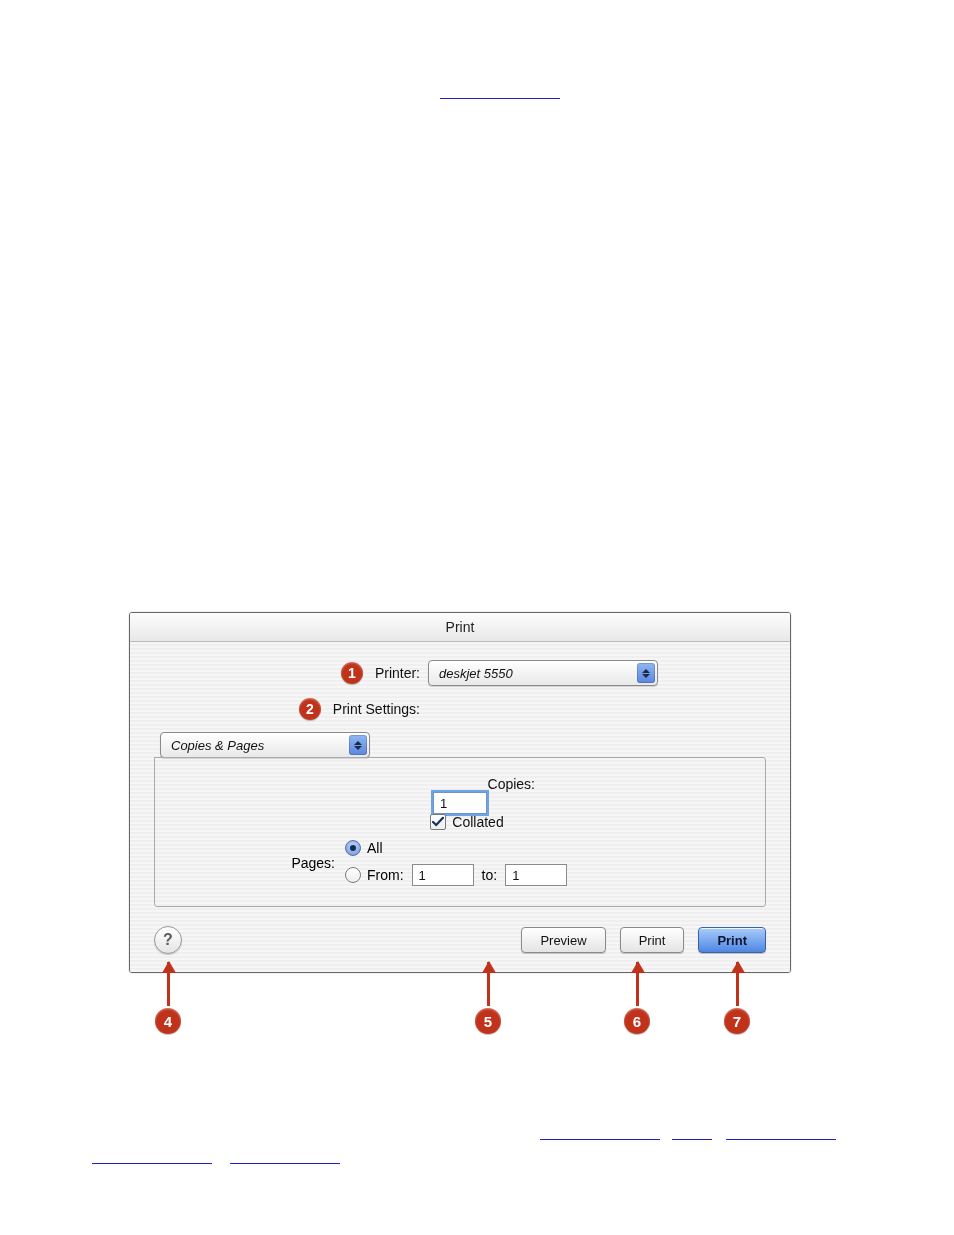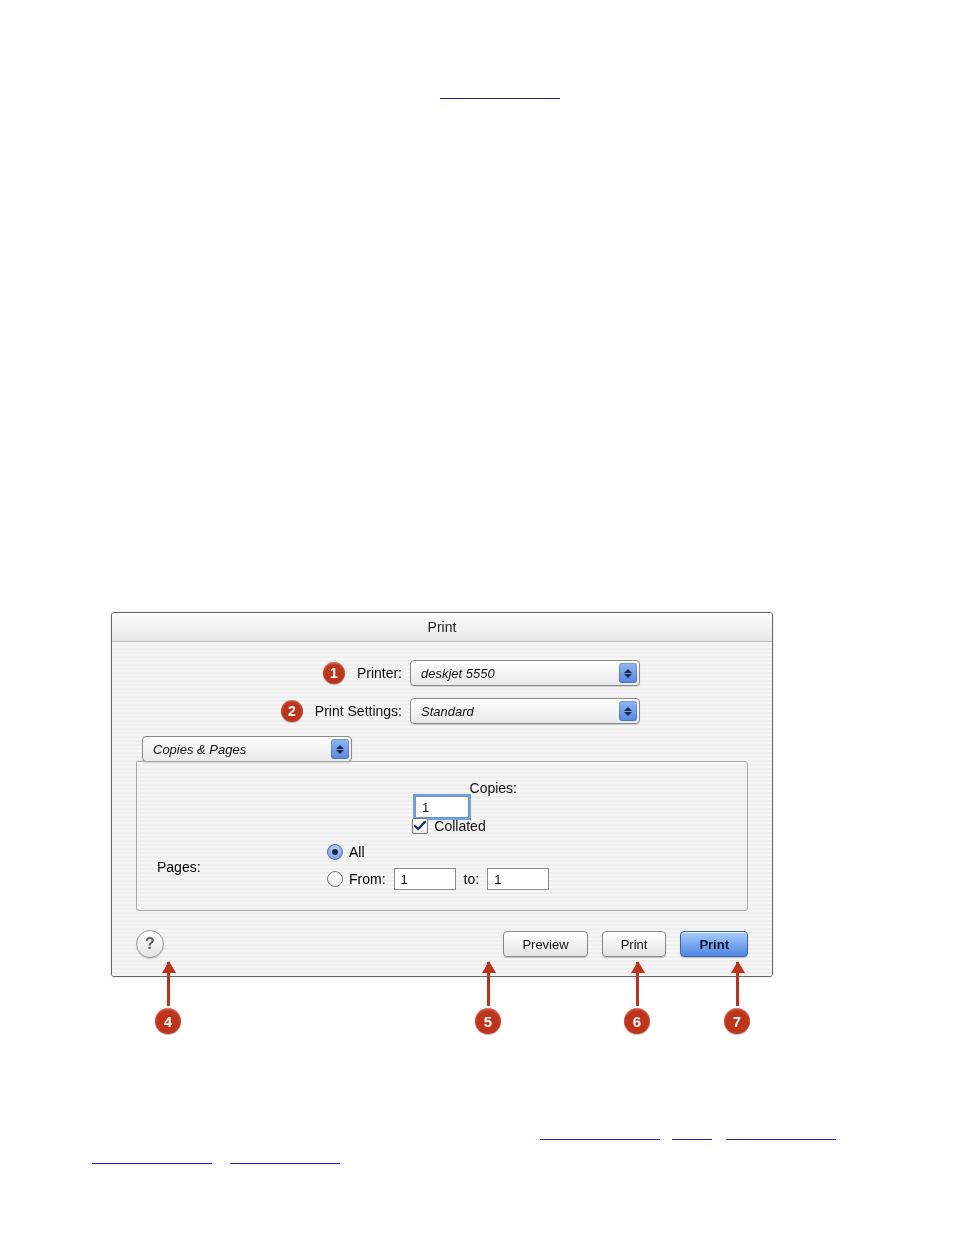--- a/index.html
+++ b/index.html
@@ -20,21 +20,21 @@
     position: absolute;
     left: 440px;
     top: 98px;
     width: 120px;
     border-bottom: 1px solid #2020c0;
     height: 0;
   }
   
   .dialog {
     position: absolute;
-    left: 111px;
+    left: 129px;
     top: 612px;
     width: 660px;
     border: 1px solid #666;
     border-radius: 3px;
     box-shadow: 0 0 0 1px rgba(0,0,0,0.05);
     overflow: hidden;
   }
   .titlebar {
     background: linear-gradient(#fdfdfd, #e8e8e8);
     border-bottom: 1px solid #bbb;
@@ -198,21 +198,21 @@
     background: #1b2a4a;
   }
   .radiorow {
     display: flex;
     align-items: center;
     font-size: 14px;
     margin-top: 10px;
   }
   .radiorow .il {
     width: 160px;
-    text-align: left;
+    text-align: right;
     padding-right: 10px;
   }
   .radiorow .stack {
     display: flex;
     flex-direction: column;
     gap: 8px;
   }
   .rc { display: flex; align-items: center; }
   .rc .textfield { margin: 0 8px; }
   .buttonbar {
@@ -311,27 +311,20 @@
             <span class="tri-up"></span>
               <span class="tri-down"></span>
           </span>
         </div>
       </div>
 
       <div class="row">
         <div class="lbl">
           <span class="badge">2</span>
           <span>Print Settings:</span>
-        </div>
-        <div class="popup">
-          <span>Standard</span>
-          <span class="arrowbox">
-            <span class="tri-up"></span>
-              <span class="tri-down"></span>
-          </span>
         </div>
       </div>
 
       <div class="panel-popup-row">
         <div style="width:12px"></div>
         <div class="popup" style="min-width:170px;">
           <span>Copies &amp; Pages</span>
           <span class="arrowbox">
             <span class="tri-up"></span>
               <span class="tri-down"></span>

